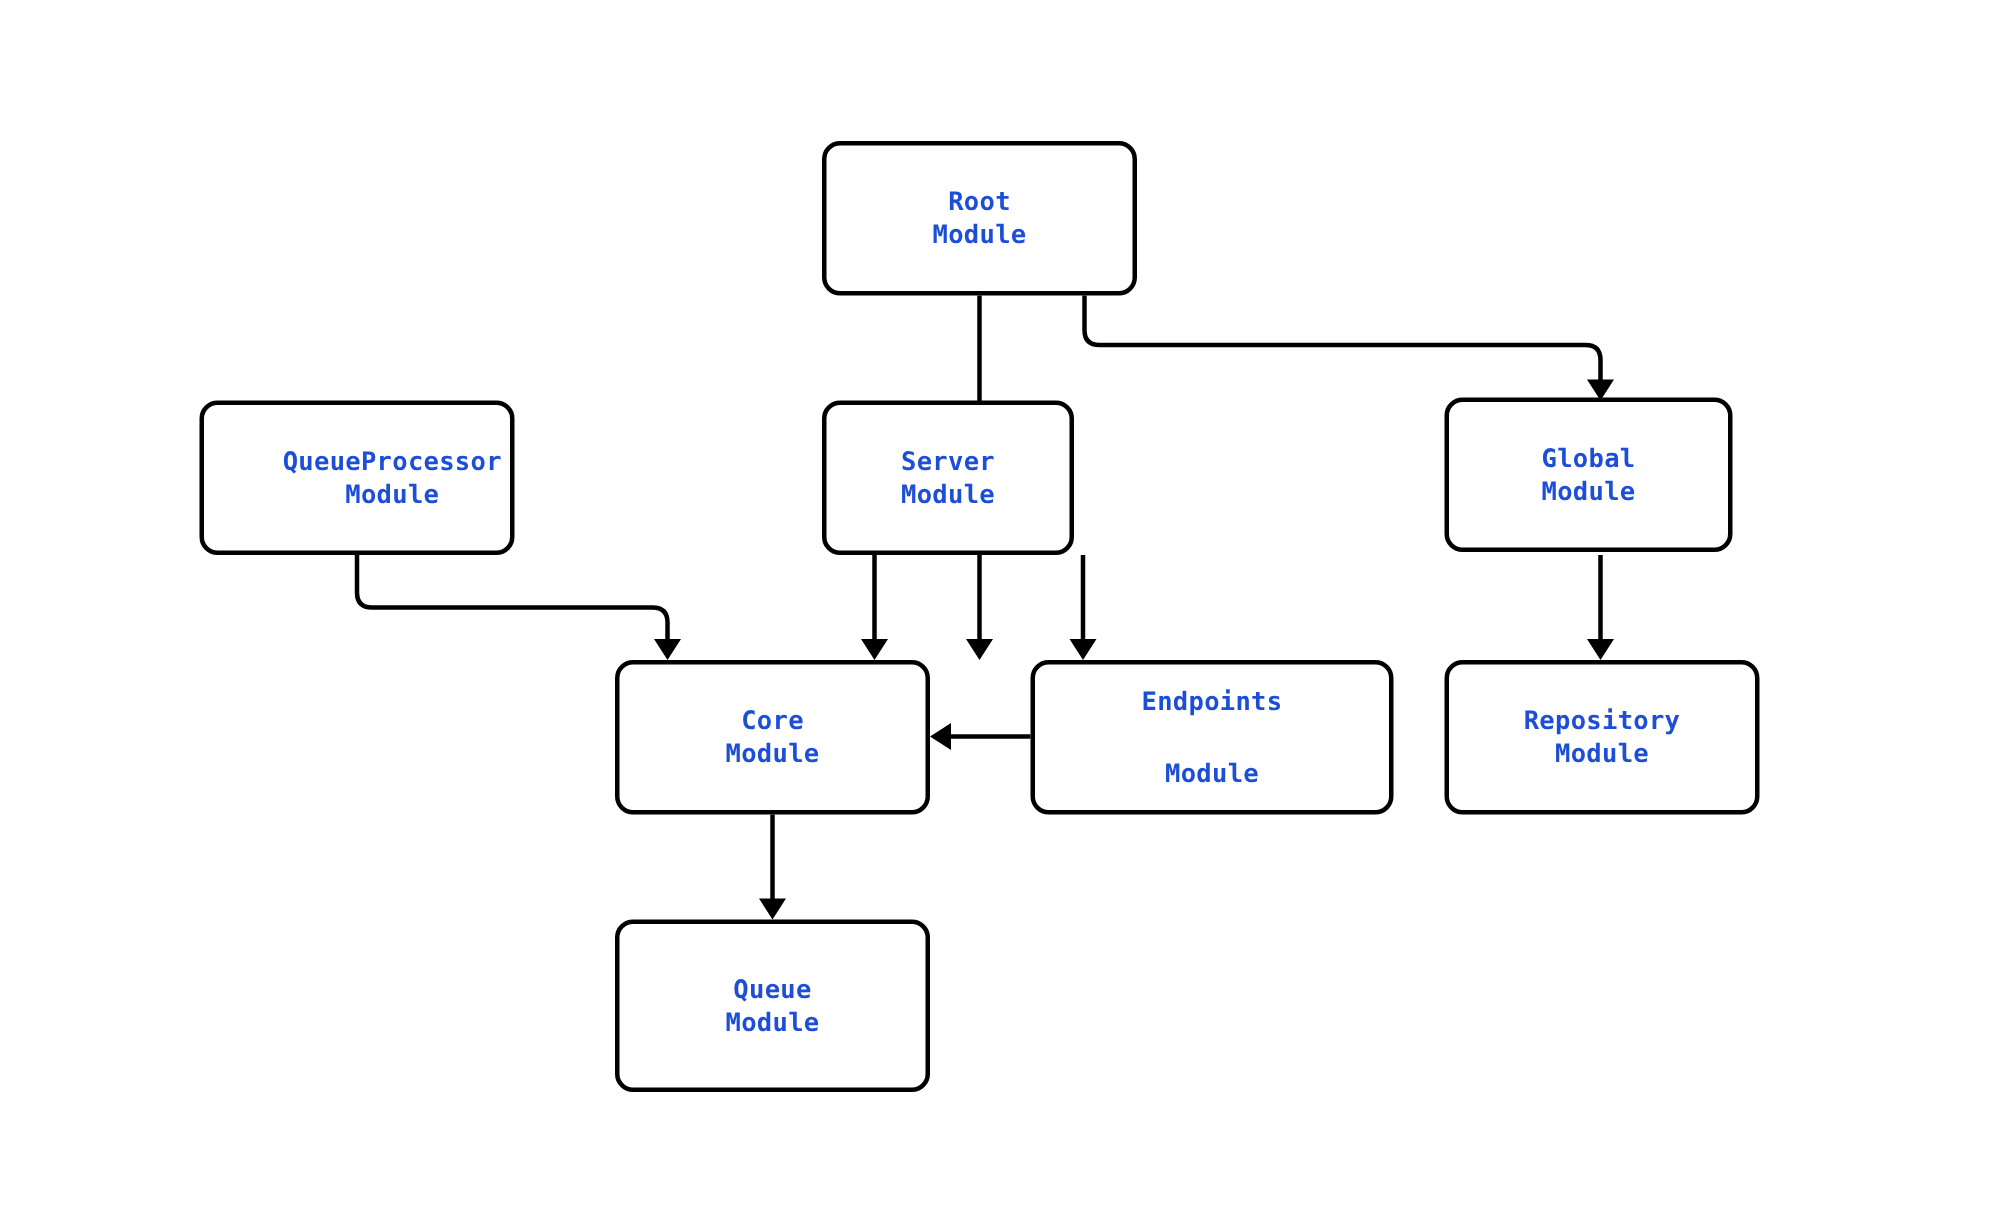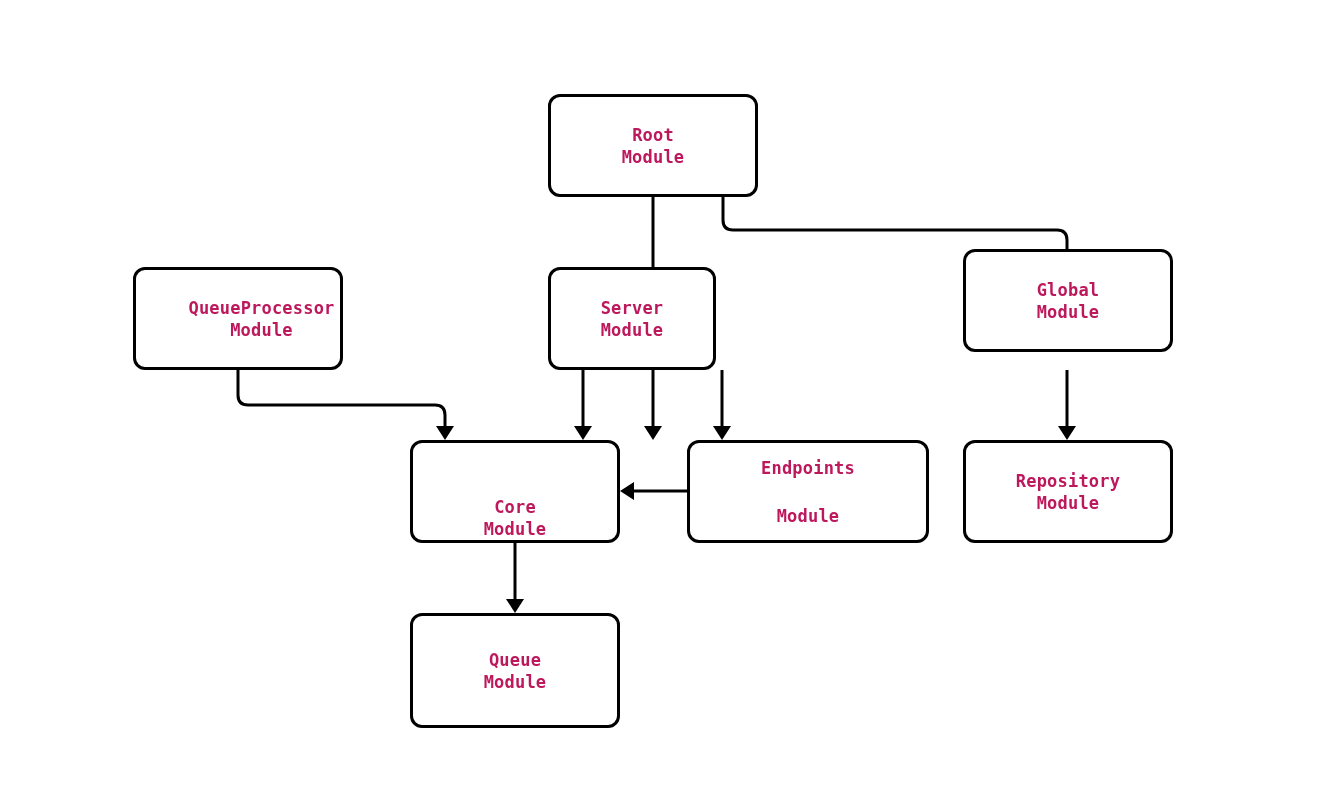--- a/index.html
+++ b/index.html
@@ -36,21 +36,21 @@
     flex-direction: column;
     align-items: center;
     justify-content: center;
     z-index: 2;
   }
   .node-label {
     font-family: "DejaVu Sans Mono", "Liberation Mono", monospace;
     font-size: 17px;
     font-weight: bold;
     line-height: 22px;
-    color: #be185d;
+    color: #1d4ed8;
     text-align: center;
     white-space: pre;
     letter-spacing: 0.2px;
   }
 </style>
 </head>
 <body>
 
 <div id="diagram-root">
   <svg id="edge-layer" width="1337" height="809" viewBox="0 0 1337 809" xmlns="http://www.w3.org/2000/svg">
@@ -93,25 +93,25 @@
         <div class="node-label">Module</div>
       </div>
       <div class="node" style="left: 133px; top: 267px; width: 210px; height: 103px; background: rgb(255, 255, 255); border-color: rgb(0, 0, 0); padding-left: 47px;">
         <div class="node-label">QueueProcessor</div>
         <div class="node-label">Module</div>
       </div>
       <div class="node" style="left: 548px; top: 267px; width: 168px; height: 103px; background: rgb(255, 255, 255); border-color: rgb(0, 0, 0);">
         <div class="node-label">Server</div>
         <div class="node-label">Module</div>
       </div>
-      <div class="node" style="left: 963px; top: 249px; width: 210px; height: 103px; background: rgb(255, 255, 255); border-color: rgb(0, 0, 0);">
+      <div class="node" style="left: 963px; top: 265px; width: 192px; height: 103px; background: rgb(255, 255, 255); border-color: rgb(0, 0, 0);">
         <div class="node-label">Global</div>
         <div class="node-label">Module</div>
       </div>
-      <div class="node" style="left: 410px; top: 440px; width: 210px; height: 103px; background: rgb(255, 255, 255); border-color: rgb(0, 0, 0); justify-content: flex-end;">
+      <div class="node" style="left: 410px; top: 440px; width: 210px; height: 103px; background: rgb(255, 255, 255); border-color: rgb(0, 0, 0);">
         <div class="node-label">Core</div>
         <div class="node-label">Module</div>
       </div>
       <div class="node" style="left: 687px; top: 440px; width: 242px; height: 103px; background: rgb(255, 255, 255); border-color: rgb(0, 0, 0); gap: 26px;">
         <div class="node-label">Endpoints</div>
         <div class="node-label">Module</div>
       </div>
       <div class="node" style="left: 963px; top: 440px; width: 210px; height: 103px; background: rgb(255, 255, 255); border-color: rgb(0, 0, 0); align-items: center;">
         <div class="node-label">Repository</div>
         <div class="node-label">Module</div>

